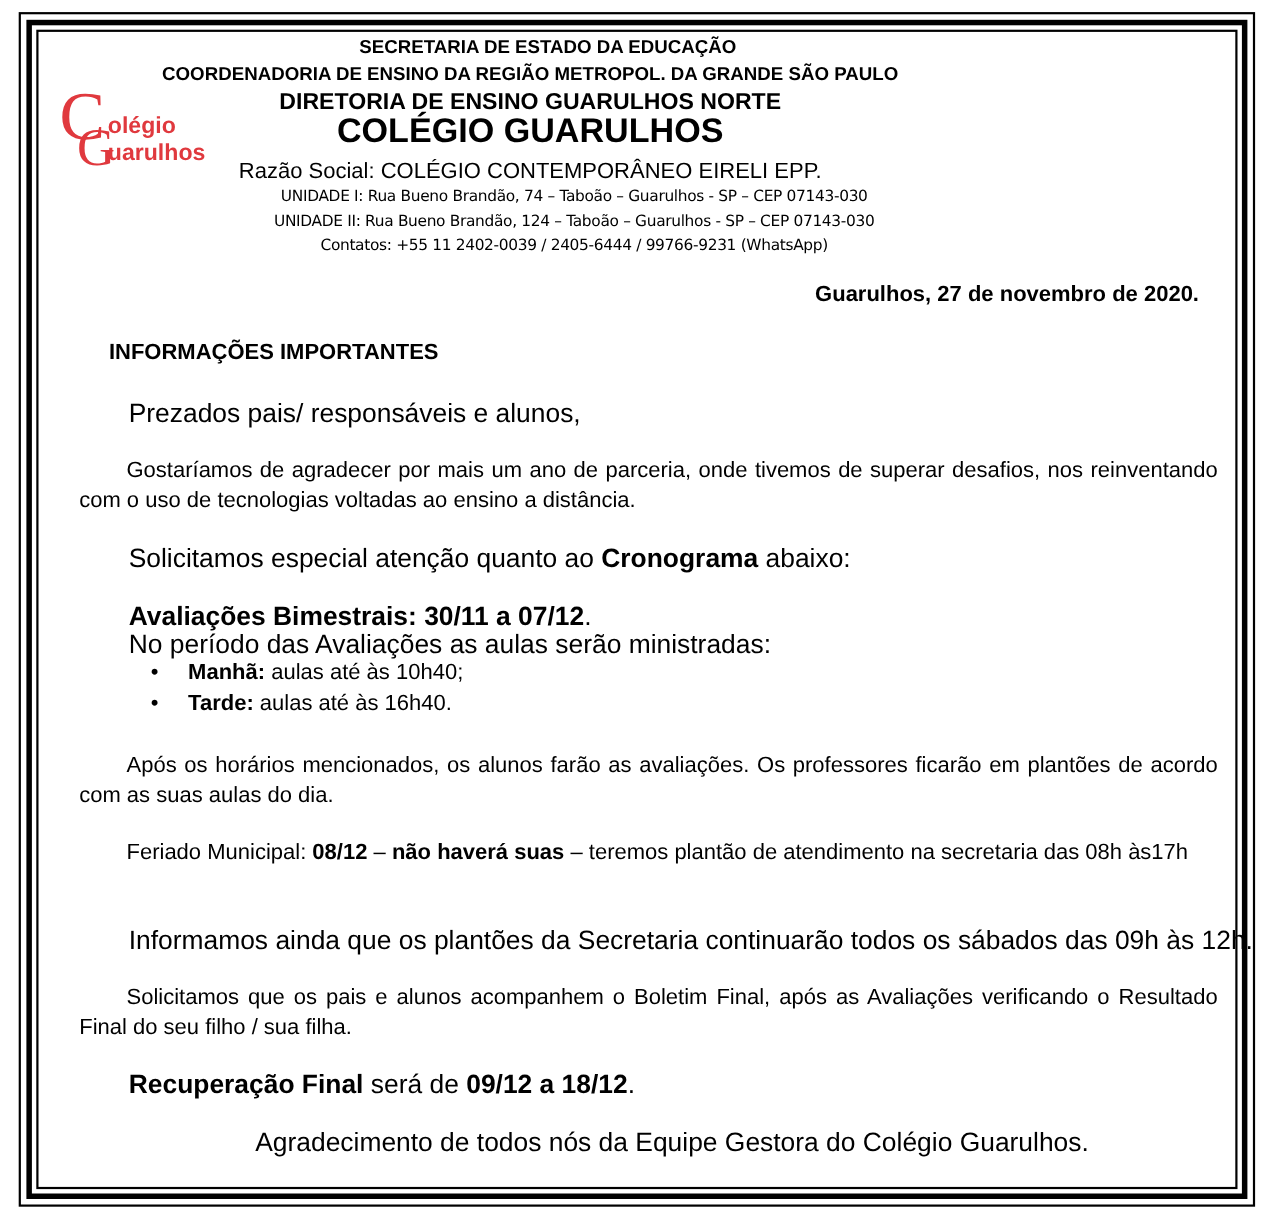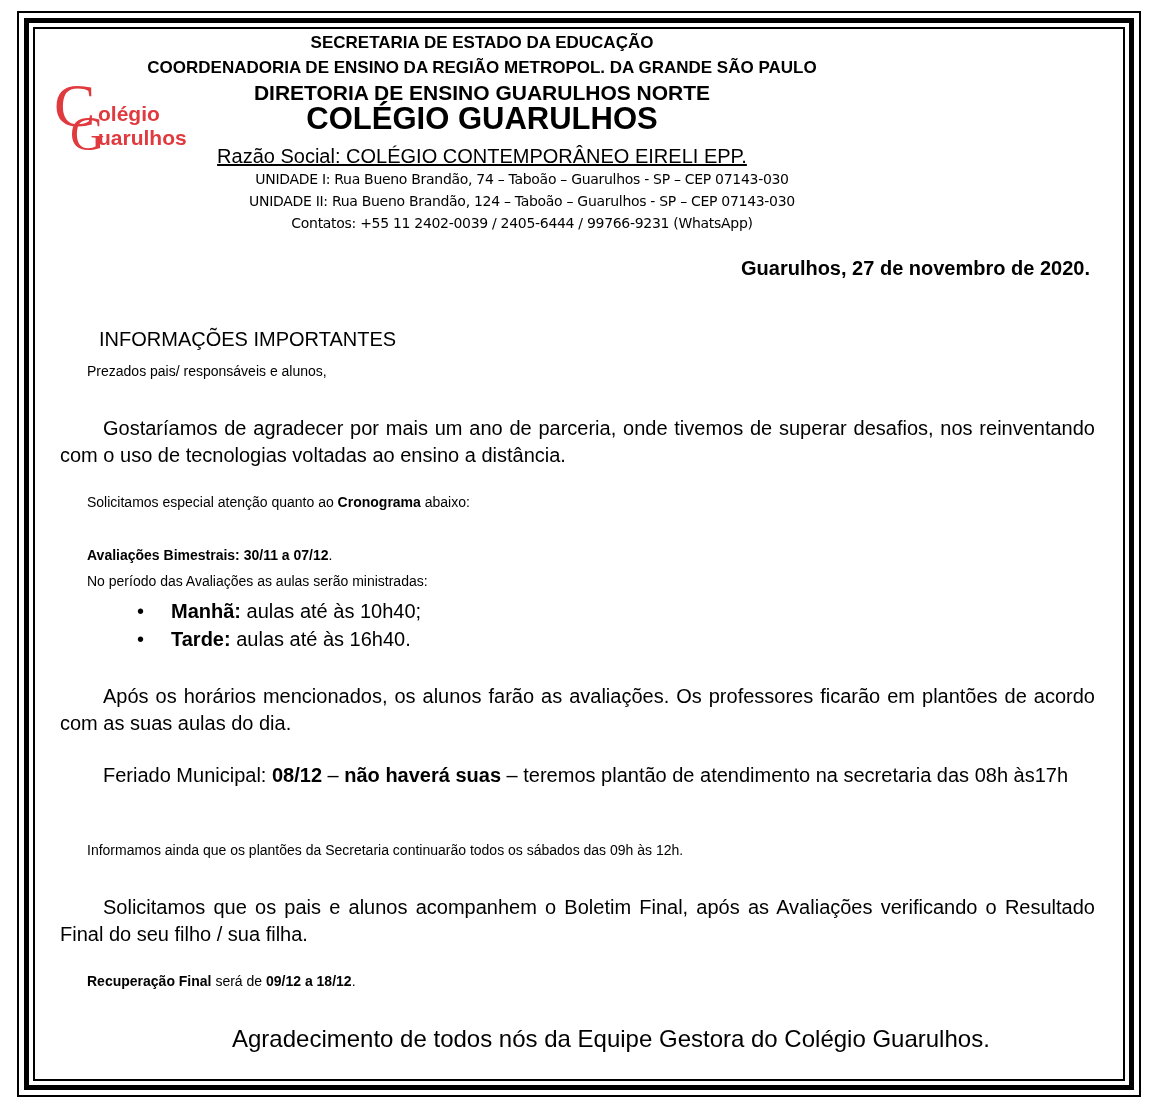--- a/index.html
+++ b/index.html
@@ -11,38 +11,38 @@
                    border: 2px solid #000; box-sizing: border-box; }
     .frame-thick { position: absolute; left: 24px; top: 18px; width: 1110px; height: 1072px;
                    border: 5px solid #000; box-sizing: border-box; }
     .frame-inner { position: absolute; left: 33px; top: 27px; width: 1092px; height: 1054px;
                    border: 2px solid #000; box-sizing: border-box; }
 
     .abs { position: absolute; white-space: nowrap; }
 
     
     .hdr { left: 0; width: 964px; text-align: center; font-weight: bold; }
-    .h-sec { top: 33px; font-size: 17px; left: 0; width: 964px; text-align: center; }
+    .h-sec { top: 33px; font-size: 17px; left: 16px; width: 964px; text-align: center; }
     .h-coord { top: 58px; font-size: 17px; }
     .h-dir { top: 81px; font-size: 21px; }
     .h-school { top: 101px; font-size: 31px; }
-    .h-razao { top: 145px; font-size: 20px; font-weight: normal; text-decoration: underline; }
+    .h-razao { top: 145px; font-size: 20px; font-weight: normal; }
     .h-small { font-size: 14px; font-weight: normal; font-family: "DejaVu Sans", sans-serif; letter-spacing: -0.3px; margin-left: 40px; }
     .h-u1 { top: 171px; }
     .h-u2 { top: 193px; }
     .h-ct { top: 215px; }
 
     
     .logo { position: absolute; left: 54px; top: 74px; width: 160px; height: 80px; }
     .logo svg { display: block; }
     .date { right: 68px; top: 257px; font-size: 20px; font-weight: bold; }
-    .title { left: 99px; top: 309px; font-size: 20px; font-weight: normal; margin-top: 19px; }
-    .para { position: absolute; left: 60px; width: 1035px; font-size: 20px; line-height: 27px;
+    .title { left: 99px; top: 309px; font-size: 20px; font-weight: bold; }
+    .para { position: absolute; left: 72px; width: 1035px; font-size: 20px; line-height: 27px;
             text-align: justify; text-indent: 43px; }
-    .single { left: 87px; font-size: 14px; text-align: center; }
+    .single { left: 117px; font-size: 24px; text-align: center; }
     b { font-weight: bold; }
 
     .bullet-row { position: absolute; left: 137px; font-size: 20px; }
     .bullet-row .dot { display: inline-block; width: 34px; }
   </style>
 </head>
 <body>
 
 <div class="frame-outer"></div>
 <div class="frame-thick"></div>

